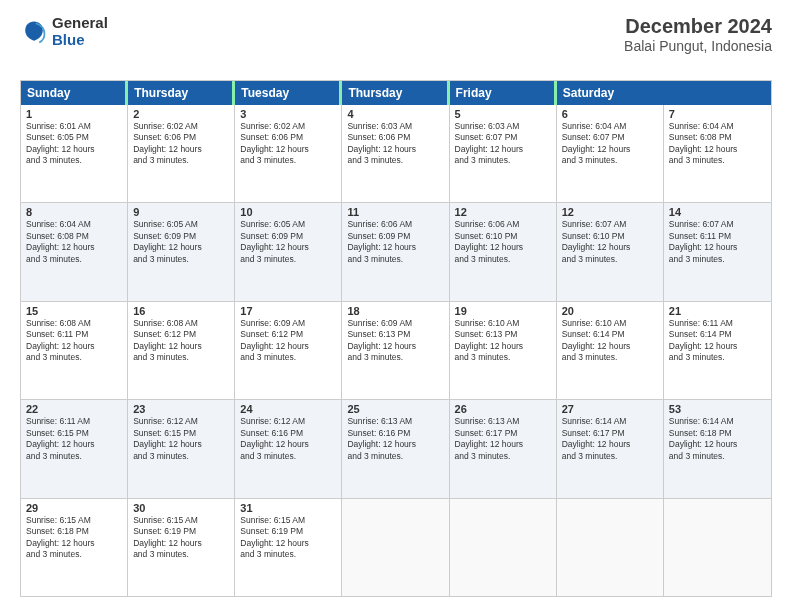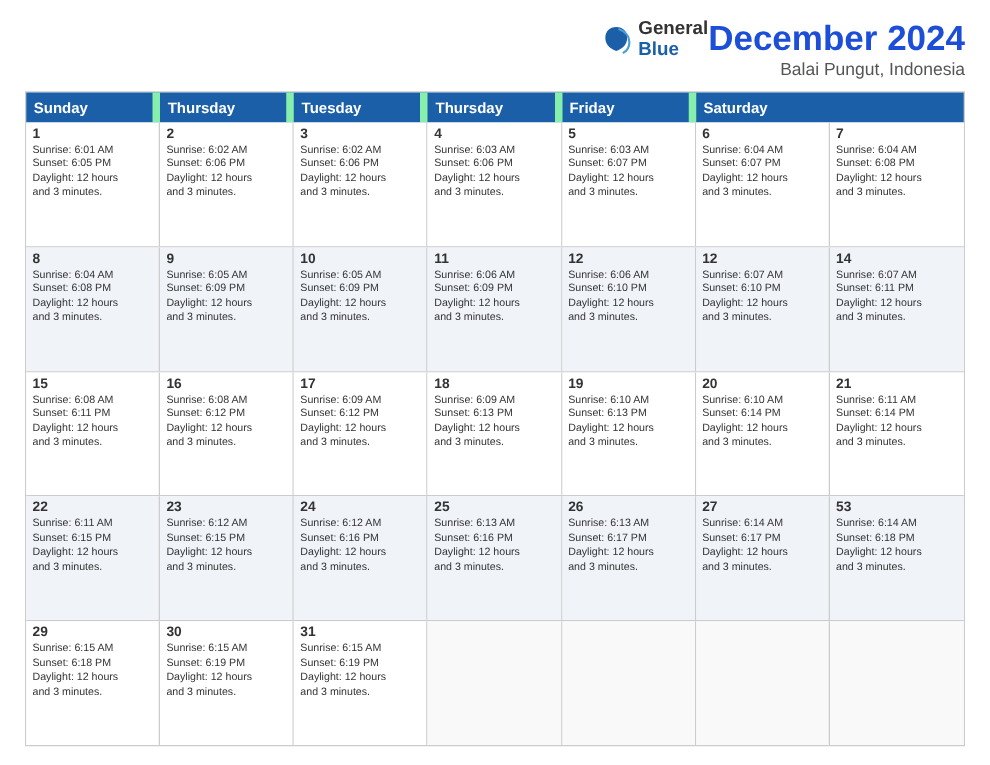--- a/index.html
+++ b/index.html
@@ -12,40 +12,41 @@
     }
     .page {
       width: 792px;
       height: 612px;
       padding: 15px 20px;
       display: flex;
       flex-direction: column;
     }
     .header {
       display: flex;
-      justify-content: flex-end;
+      justify-content: space-between;
       align-items: flex-start;
-      margin-bottom: 10px;
+      margin-bottom: 26px;
+      gap: 28px;
     }
     .logo {
       display: flex;
       align-items: center;
       gap: 4px;
     }
     .logo-icon {
       width: 28px;
       height: 28px;
     }
     .title-block {
       text-align: right;
     }
     .month-title {
-      font-size: 28px;
+      font-size: 20px;
       font-weight: bold;
-      color: #1d4ed8;
+      color: #404040;
     }
     .location {
       font-size: 14px;
       color: #555;
     }
     .calendar {
       flex: 1;
       display: flex;
       flex-direction: column;
       border: 1px solid #ccc;
@@ -53,21 +54,21 @@
     .cal-header-row {
       display: grid;
       grid-template-columns: repeat(7, 1fr);
       background: #1a5fa8;
     }
     .cal-header-cell {
       color: #fff;
       font-size: 12px;
       font-weight: bold;
       padding: 5px 6px;
-      border-right: 6px solid #86efac;
+      border-right: 3px solid #86efac;
     }
     .cal-header-cell:last-child { border-right: none; }
     .cal-body {
       flex: 1;
       display: flex;
       flex-direction: column;
     }
     .cal-row {
       display: grid;
       grid-template-columns: repeat(7, 1fr);

